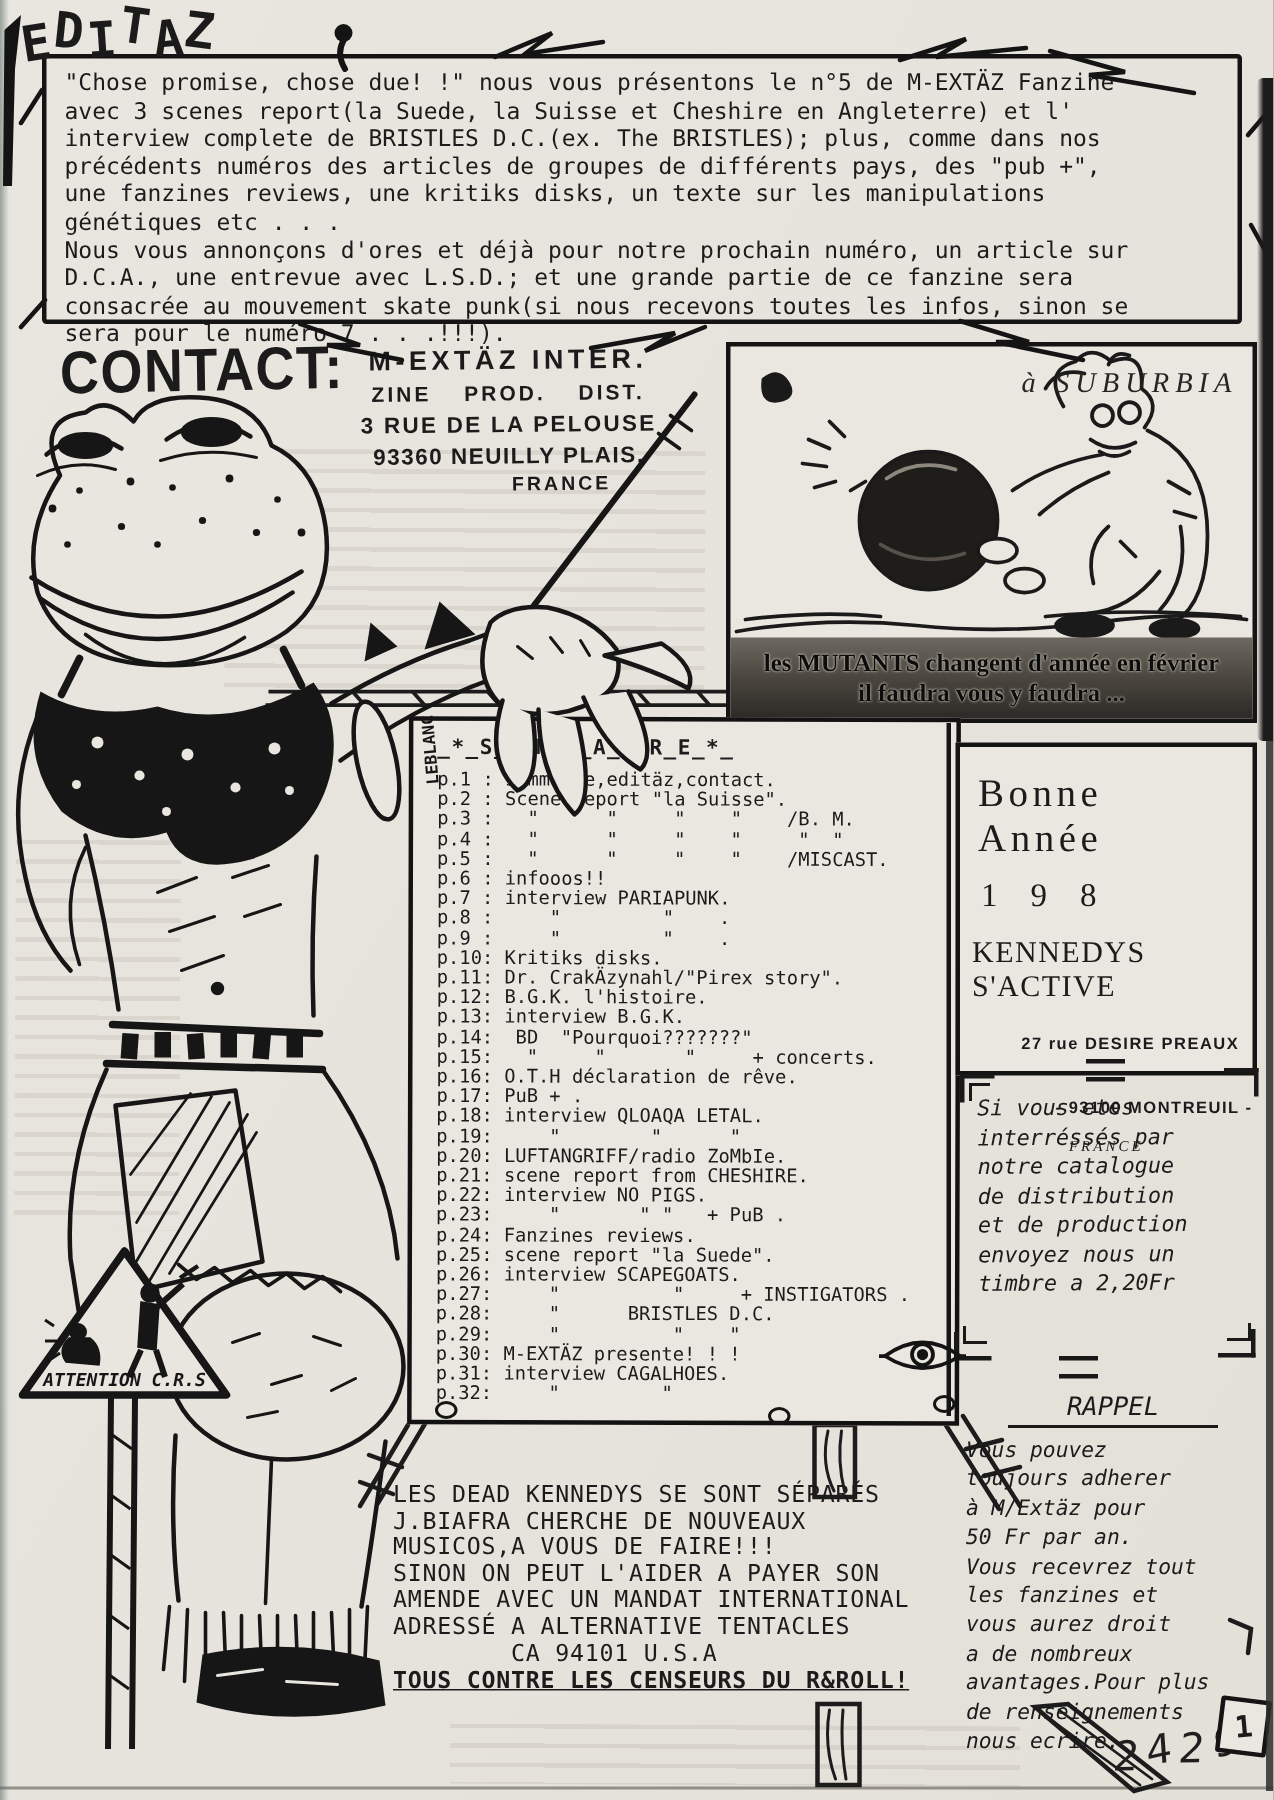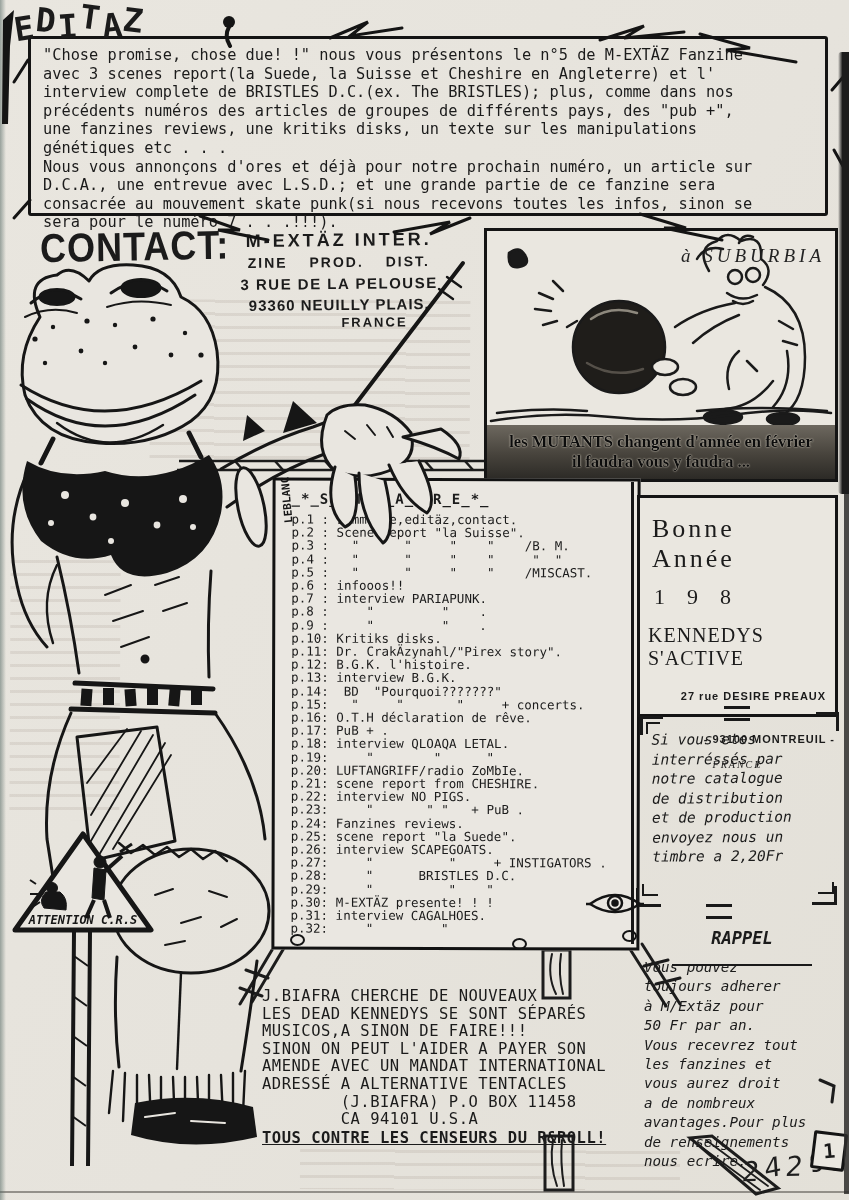--- a/index.html
+++ b/index.html
@@ -84,21 +84,21 @@
   .ba5{font-size:11px;font-weight:bold;letter-spacing:1px;text-align:right;margin-top:31px;
        font-family:"Liberation Sans",sans-serif;}
   .ba6{font-size:10px;font-style:italic;text-align:center;margin-top:14px;letter-spacing:2px;}
 
   .catalogue{left:652px;top:730px;width:182px;height:170px;z-index:4;
       font-style:italic;font-size:14.5px;line-height:19.5px;transform:rotate(-.4deg);}
   .cb{position:absolute;border:0 solid #191919;}
   .eq{position:absolute;width:26px;height:9px;border-top:3px solid #191919;border-bottom:3px solid #191919;}
 
   .rappel-title{left:672px;top:928px;width:140px;text-align:center;font-style:italic;
-      font-weight:bold;font-size:17px;border-bottom:2px solid #1a1a1a;padding-bottom:16px;z-index:4;}
+      font-weight:normal;font-size:17px;border-bottom:2px solid #1a1a1a;padding-bottom:2px;z-index:4;}
   .rappel-text{left:644px;top:958px;width:200px;font-style:italic;font-size:14.2px;
       line-height:19.4px;z-index:4;}
 
   
   .dk{left:262px;top:988px;width:392px;z-index:4;font-size:15.5px;line-height:17.6px;}
   .dk-line{white-space:pre;letter-spacing:.5px;}
   .dk-line:last-child{text-decoration:underline;margin-top:1px;font-weight:bold;}
 
   
   .hw-number{left:742px;top:1148px;width:120px;font-size:27px;letter-spacing:5px;
@@ -295,27 +295,26 @@
 50 Fr par an.
 Vous recevrez tout
 les fanzines et
 vous aurez droit
 a de nombreux
 avantages.Pour plus
 de renseignements
 nous ecrire.</div>
 
   <div class="abs dk">
+      <div class="dk-line">LES DEAD KENNEDYS SE SONT SÉPARÉS</div>
       <div class="dk-line">J.BIAFRA CHERCHE DE NOUVEAUX</div>
-      <div class="dk-line">LES DEAD KENNEDYS SE SONT SÉPARÉS</div>
-      <div class="dk-line">MUSICOS,A SINON DE FAIRE!!!</div>
+      <div class="dk-line">MUSICOS,A VOUS DE FAIRE!!!</div>
       <div class="dk-line">SINON ON PEUT L'AIDER A PAYER SON</div>
       <div class="dk-line">AMENDE AVEC UN MANDAT INTERNATIONAL</div>
       <div class="dk-line">ADRESSÉ A ALTERNATIVE TENTACLES</div>
-      <div class="dk-line">        (J.BIAFRA) P.O BOX 11458</div>
       <div class="dk-line">        CA 94101 U.S.A</div>
       <div class="dk-line">TOUS CONTRE LES CENSEURS DU R&amp;ROLL!</div>
     </div>
 
   <svg class="abs" style="left:0;top:940px;width:849px;height:260px;z-index:2;" viewBox="0 0 849 260">
     <g stroke="#1c1c1c" stroke-width="3" fill="none" stroke-linecap="round">
       <path d="M272,10 L240,64 M284,8 L252,62 M246,30 l22,8 M240,48 l22,8"></path>
       <path d="M628,6 L666,66 M642,4 L680,64 M644,26 l24,-6 M656,44 l24,-6"></path>
       <rect x="543" y="10" width="27" height="48"></rect>
       <path d="M552,14 q-5,22 4,40 M561,14 q-3,20 2,40" stroke-width="2"></path>

